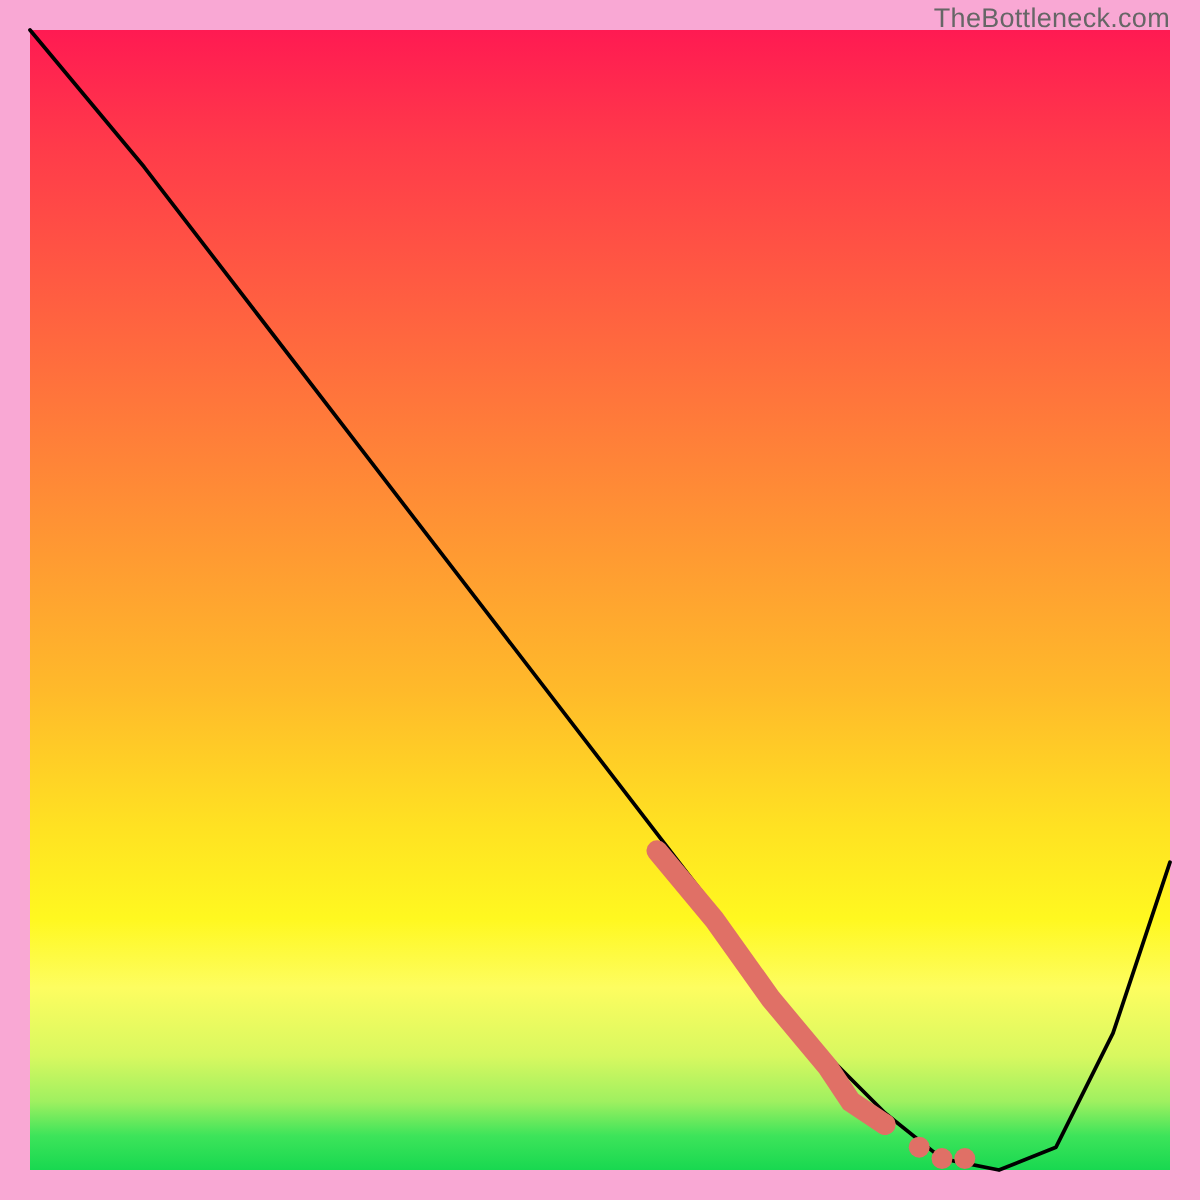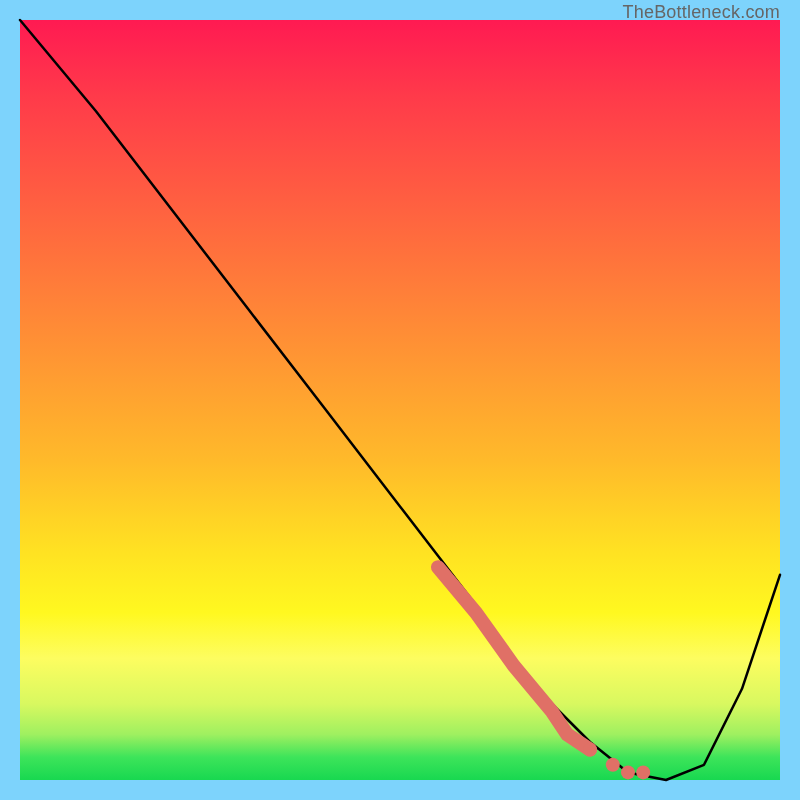--- a/index.html
+++ b/index.html
@@ -8,21 +8,21 @@
     width: 800px;
     height: 800px;
     background: #000;
     font-family: Arial, Helvetica, sans-serif;
     overflow: hidden;
   }
   .frame {
     position: relative;
     width: 800px;
     height: 800px;
-    background: #7dd3fc;
+    background: #f9a8d4;
   }
   .plot-area {
     position: absolute;
     left: 20px;
     top: 20px;
     width: 760px;
     height: 760px;
     
     background: linear-gradient(to bottom,
       #ff1a52 0%,

